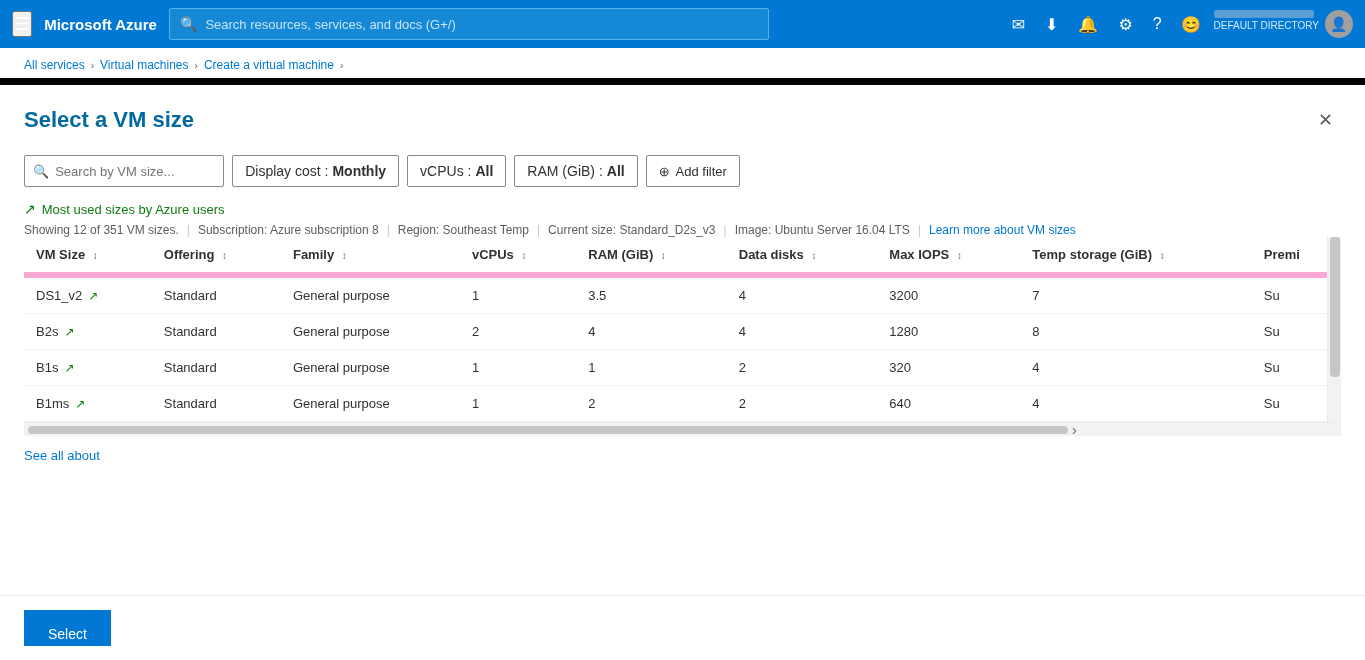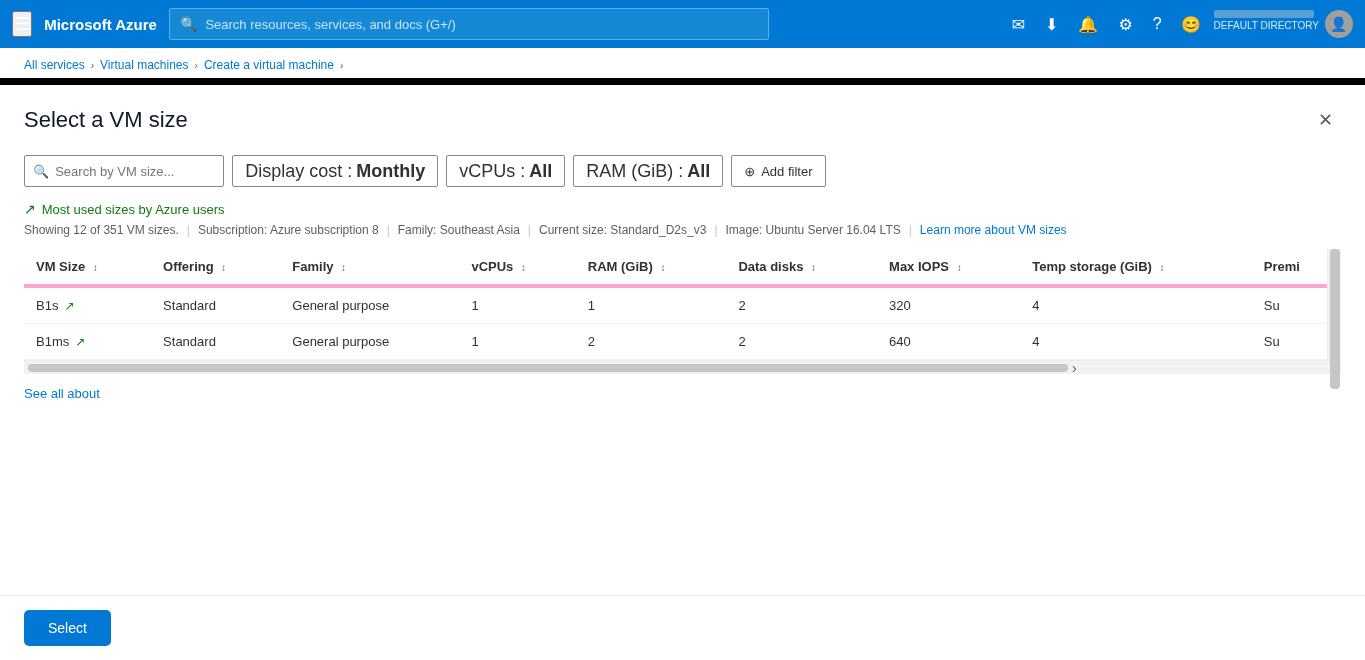--- a/index.html
+++ b/index.html
@@ -48,41 +48,41 @@
     .main-content {
       background: white; padding: 20px 24px 0;
       min-height: calc(100vh - 48px - 36px);
     }
 
     
     .page-header {
       display: flex; align-items: center; justify-content: space-between;
       margin-bottom: 20px;
     }
-    .page-title { font-size: 22px; font-weight: 400; color: #0f172a; text-align: right; }
+    .page-title { font-size: 22px; font-weight: 700; color: #0369a1; text-align: right; }
     .close-btn {
       background: none; border: none; cursor: pointer; font-size: 18px;
       color: #605e5c; padding: 4px 8px;
     }
 
     
     .filters-row { display: flex; align-items: center; gap: 8px; margin-bottom: 14px; flex-wrap: wrap; }
     .search-box {
       display: flex; align-items: center; border: 1px solid #8a8886;
       border-radius: 2px; padding: 0 8px; height: 32px; gap: 6px;
       background: white;
     }
     .search-box input {
       border: none; outline: none; font-size: 13px; width: 160px;
     }
     .search-icon { color: #605e5c; font-size: 13px; }
 
     .filter-pill {
       display: flex; align-items: center; border: 1px solid #8a8886;
-      border-radius: 2px; padding: 0 12px; height: 32px; font-size: 18px;
+      border-radius: 2px; padding: 0 12px; height: 32px; font-size: 14px;
       background: white; cursor: pointer; gap: 4px;
     }
     .filter-pill .filter-bold { font-weight: 600; }
 
     .add-filter-btn {
       display: flex; align-items: center; gap: 6px;
       background: none; border: 1px solid #8a8886; border-radius: 2px;
       padding: 0 12px; height: 32px; font-size: 13px; cursor: pointer;
       color: #323130;
     }
@@ -90,30 +90,30 @@
     
     .most-used-banner {
       display: flex; align-items: center; gap: 6px;
       color: #107c10; font-size: 13px; margin-bottom: 6px;
     }
     .trend-icon { color: #107c10; font-size: 14px; }
 
     
     .info-row {
       display: flex; align-items: center; font-size: 12px; color: #605e5c;
-      margin-bottom: 12px; gap: 8px; flex-wrap: wrap;
+      margin-bottom: 0; gap: 8px; flex-wrap: wrap;
     }
     .info-sep { color: #c8c6c4; }
     .info-link { color: #0078d4; text-decoration: none; }
 
     
     .table-wrapper { overflow-x: auto; margin-top: 0; position: relative; }
 
     table { width: 100%; border-collapse: collapse; font-size: 13px; }
-    thead tr { border-bottom: 4px solid #f9a8d4; }
+    thead tr { border-bottom: 6px solid #f9a8d4; }
     th {
       text-align: left; padding: 10px 12px 10px 12px;
       font-weight: 600; color: #323130; white-space: nowrap;
       user-select: none; background: white;
     }
     th .sort-icon { font-size: 10px; color: #605e5c; margin-left: 4px; }
     td { padding: 10px 12px; border-bottom: 1px solid #f3f2f1; color: #323130; }
     tr.selected td { background: #deecf9; }
 
     .vm-name-cell { display: flex; align-items: center; gap: 6px; }
@@ -126,22 +126,22 @@
     }
 
     
     .bottom-bar {
       position: fixed; bottom: 0; left: 0; right: 0;
       background: white; border-top: 1px solid #edebe9;
       padding: 14px 24px; display: flex; align-items: center;
     }
     .select-btn {
       background: #0078d4; color: white; border: none;
-      padding: 10px 24px; font-size: 14px; font-weight: 500;
-      border-radius: 5px; cursor: pointer; height: 36px;
+      padding: 16px 24px; font-size: 14px; font-weight: 500;
+      border-radius: 0; cursor: pointer; height: 36px;
     }
 
     
     .table-outer { position: relative; }
     .vscroll {
       position: absolute; right: 0; top: 0; bottom: 0;
       width: 14px; background: #f3f2f1;
       border-left: 1px solid #edebe9;
     }
     .vscroll-thumb {
@@ -225,21 +225,21 @@
     <span class="trend-icon">↗</span>
     <span>Most used sizes by Azure users</span>
   </div>
 
   
   <div class="info-row">
     <span>Showing 12 of 351 VM sizes.</span>
     <span class="info-sep">|</span>
     <span>Subscription: Azure subscription 8</span>
     <span class="info-sep">|</span>
-    <span>Family: Southeast Asia</span>
+    <span>Region: Southeast Temp</span>
     <span class="info-sep">|</span>
     <span>Current size: Standard_D2s_v3</span>
     <span class="info-sep">|</span>
     <span>Image: Ubuntu Server 16.04 LTS</span>
     <span class="info-sep">|</span>
     <a href="#" class="info-link">Learn more about VM sizes</a>
   </div>
 
   
   <div class="table-outer">
@@ -252,20 +252,52 @@
             <th>Family <span class="sort-icon">↕</span></th>
             <th>vCPUs <span class="sort-icon">↕</span></th>
             <th>RAM (GiB) <span class="sort-icon">↕</span></th>
             <th>Data disks <span class="sort-icon">↕</span></th>
             <th>Max IOPS <span class="sort-icon">↕</span></th>
             <th>Temp storage (GiB) <span class="sort-icon">↕</span></th>
             <th>Premi</th>
           </tr>
         </thead>
         <tbody id="table-body">
+        <tr>
+              <td>
+                <div class="vm-name-cell">
+                  <span>DS1_v2</span>
+                  <span class="trend-up">↗</span>
+                </div>
+              </td>
+              <td>Standard</td>
+              <td>General purpose</td>
+              <td>1</td>
+              <td>3.5</td>
+              <td>4</td>
+              <td>3200</td>
+              <td>7</td>
+              <td>Su</td>
+            </tr>
+            <tr>
+              <td>
+                <div class="vm-name-cell">
+                  <span>B2s</span>
+                  <span class="trend-up">↗</span>
+                </div>
+              </td>
+              <td>Standard</td>
+              <td>General purpose</td>
+              <td>2</td>
+              <td>4</td>
+              <td>4</td>
+              <td>1280</td>
+              <td>8</td>
+              <td>Su</td>
+            </tr>
             <tr>
               <td>
                 <div class="vm-name-cell">
                   <span>B1s</span>
                   <span class="trend-up">↗</span>
                 </div>
               </td>
               <td>Standard</td>
               <td>General purpose</td>
               <td>1</td>

